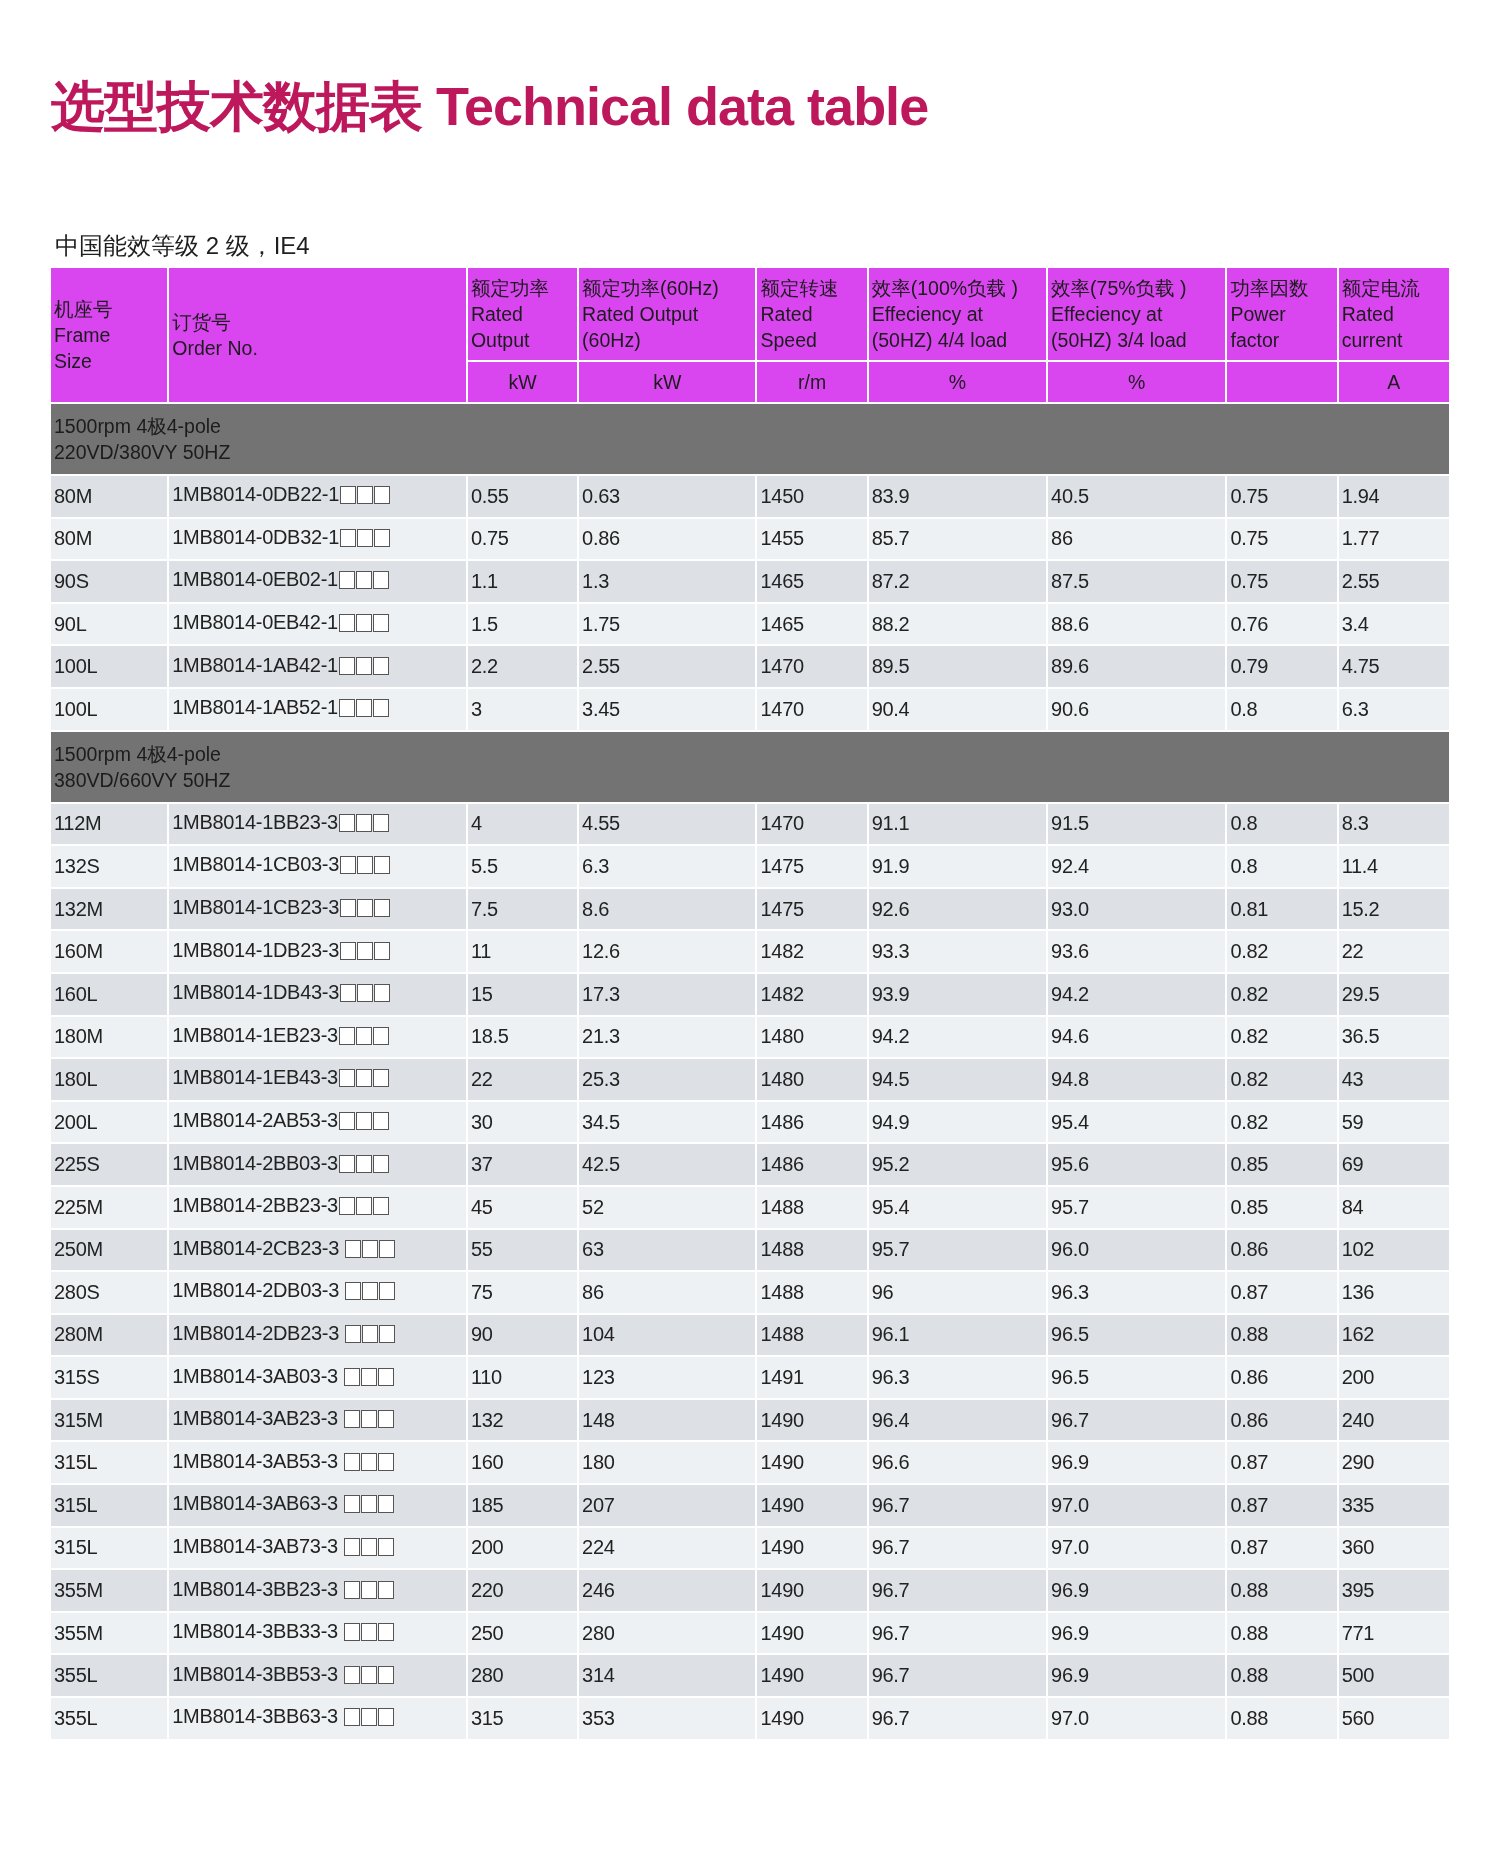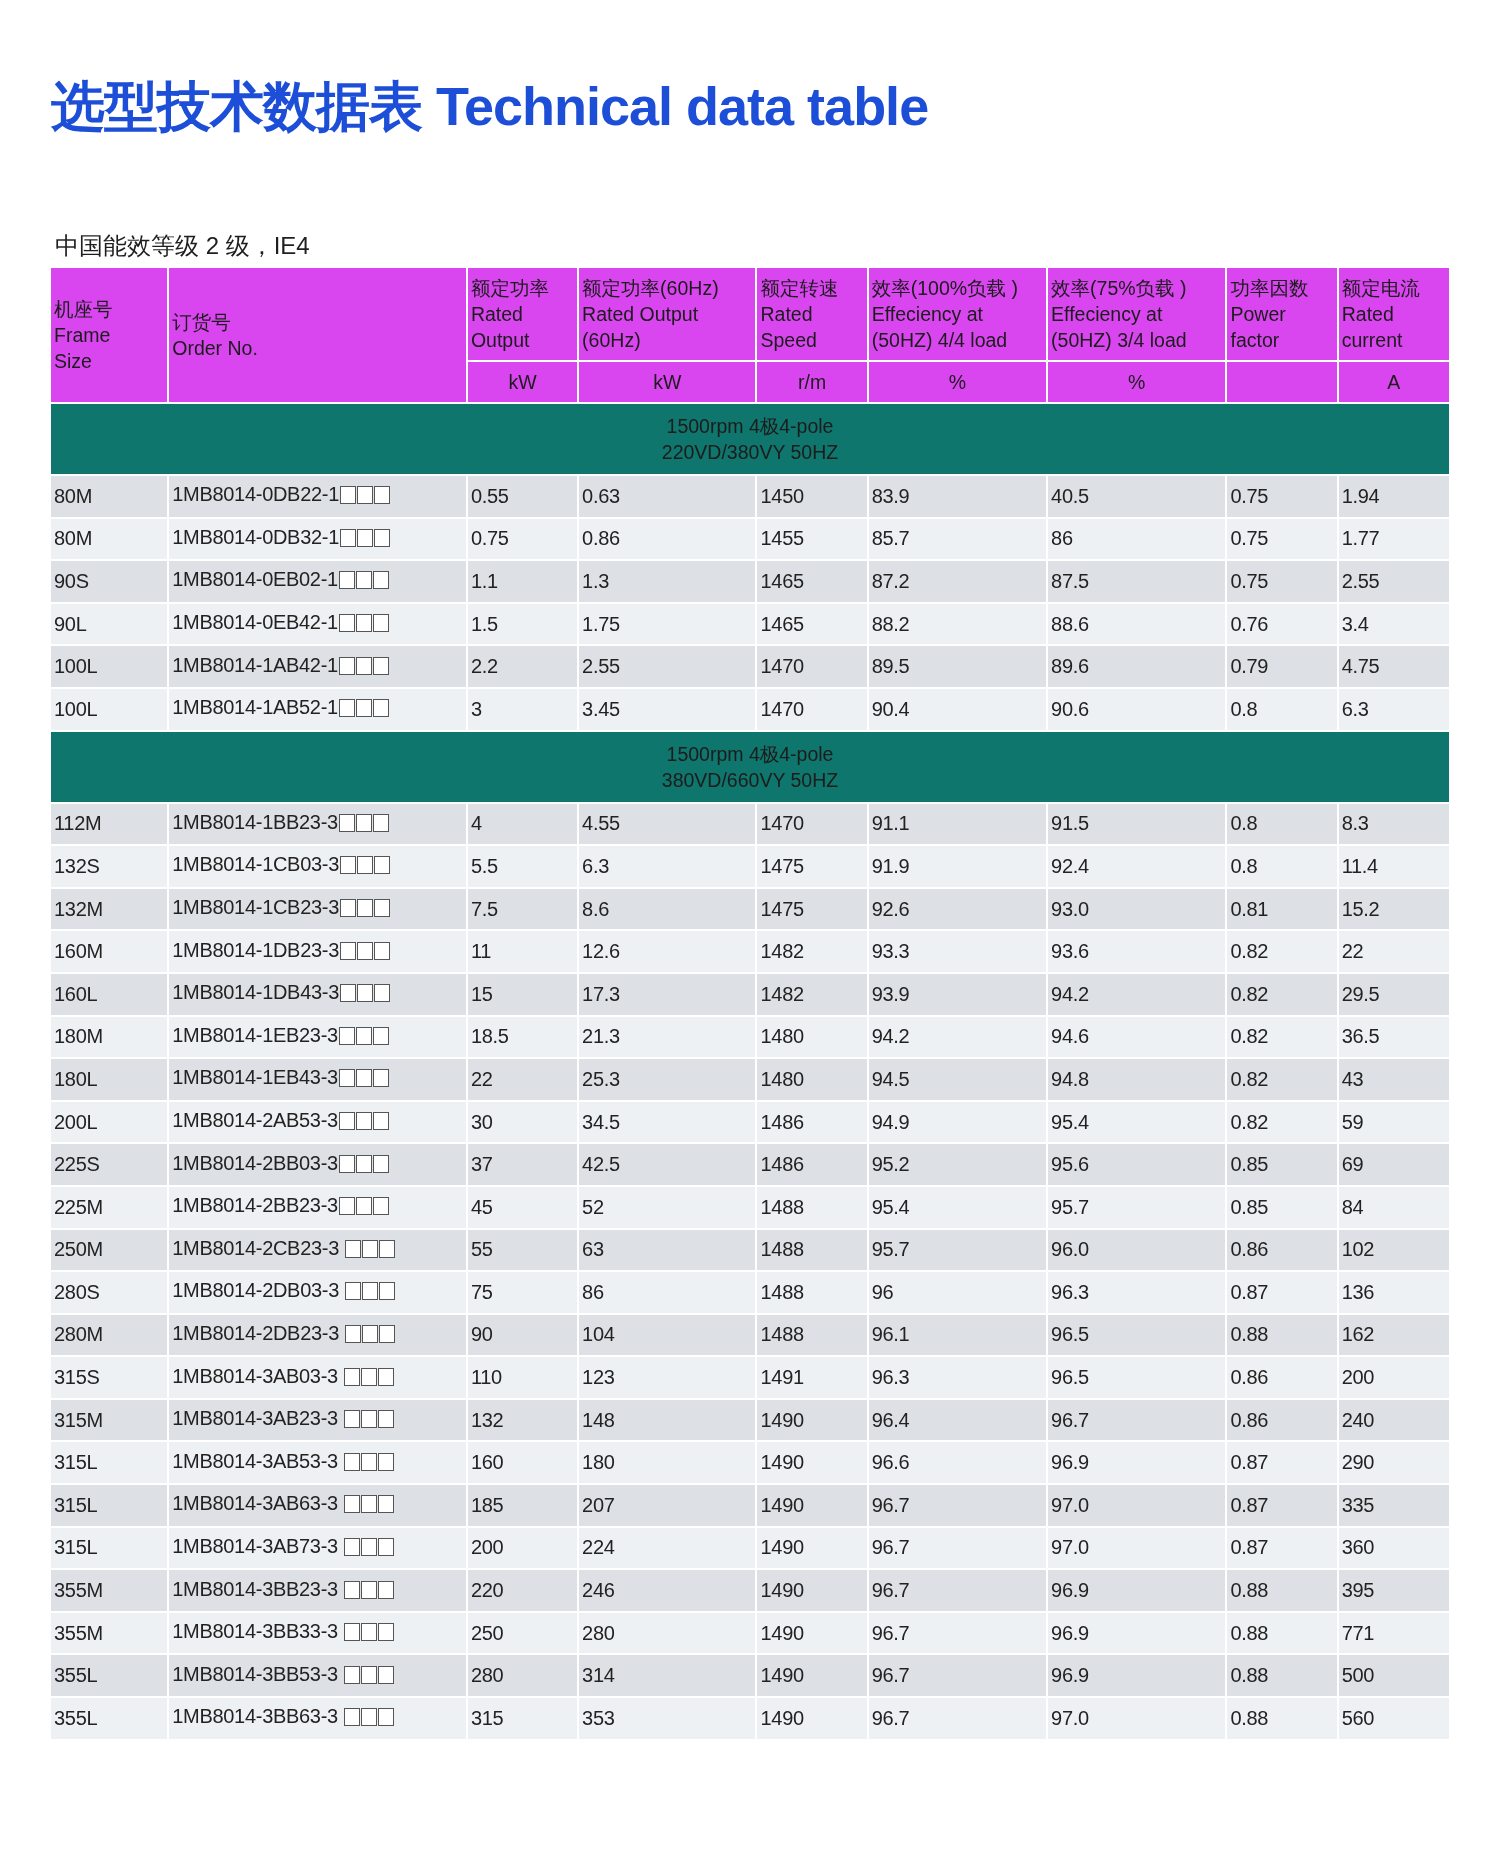--- a/index.html
+++ b/index.html
@@ -17,21 +17,21 @@
     }
     .page-title {
       position: absolute;
       left: 51px;
       top: 70px;
       margin: 0;
       font-size: 54px;
       font-weight: bold;
       letter-spacing: -1px;
       line-height: 72px;
-      color: #1d4ed8;
+      color: #be185d;
       white-space: nowrap;
     }
     .subtitle {
       position: absolute;
       left: 51px;
       top: 226px;
       margin: 4px;
       font-size: 24px;
       font-weight: normal;
       line-height: 32px;
@@ -58,23 +58,22 @@
     thead th {
       background: #d946ef;
       color: #1c1c1c;
       font-size: 19.5px;
       line-height: 26px;
     }
     thead tr.head-main th { height: 92px; }
     thead tr.head-units th { height: 40px; text-align: center; }
     thead th.multi { white-space: normal; }
     tr.section-row td {
-      background: #0f766e;
+      background: #737373;
       height: 70px;
-      text-align: center;
       font-size: 19.5px;
       line-height: 26px;
       color: #1c1c1c;
       white-space: pre-line;
     }
     tbody tr.data-row td {
       height: 40.6px;
       font-size: 20px;
       color: #222222;
       letter-spacing: -0.3px;

